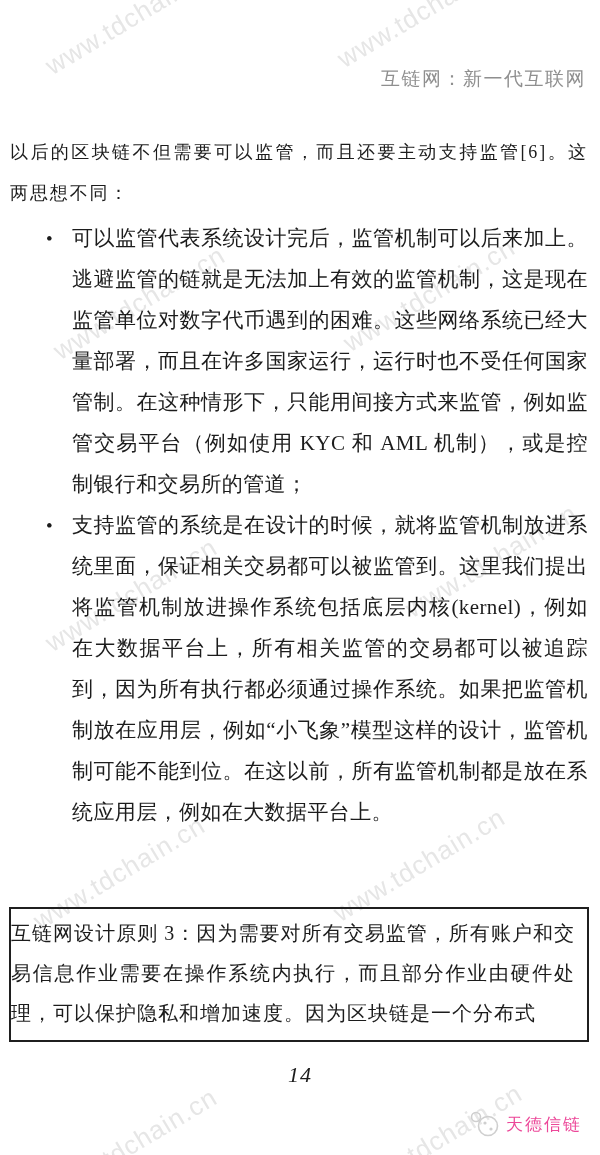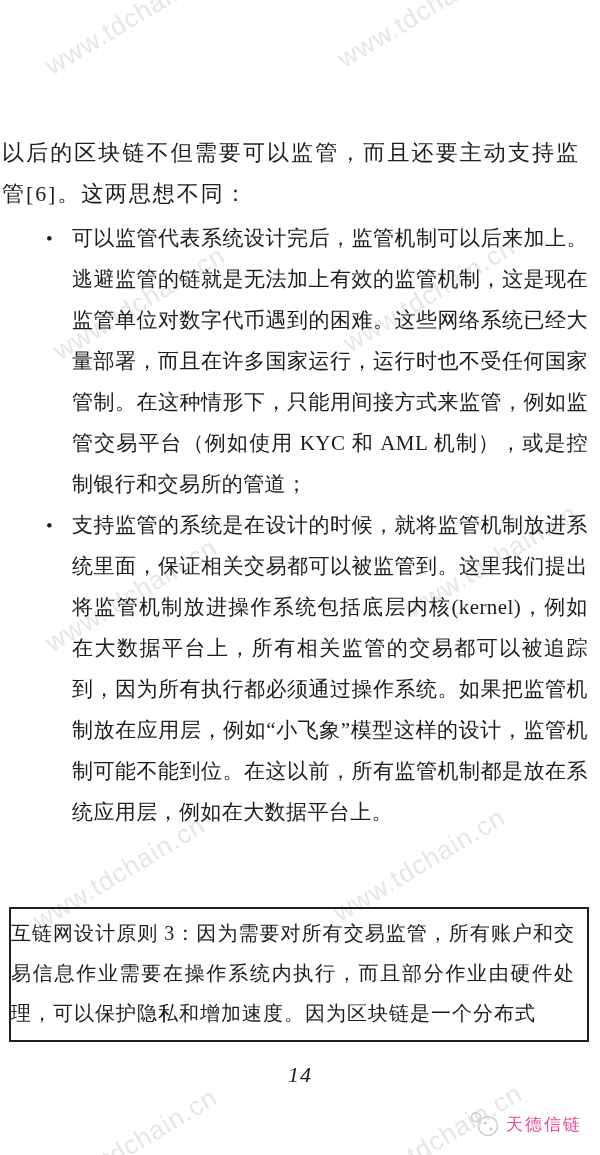--- a/index.html
+++ b/index.html
@@ -26,22 +26,22 @@
   }
   
   .header{
     position:absolute;top:66px;right:14px;
     font-family:"Liberation Sans","DejaVu Sans",sans-serif;
     font-size:19px;letter-spacing:1.5px;
     color:#8f8f8f;
   }
   
   .intro{
-    position:absolute;left:2px;top:132px;width:578px;margin:0;
-    font-size:22px;line-height:41px;letter-spacing:1.9px;
+    position:absolute;left:10px;top:132px;width:578px;margin:0;
+    font-size:18px;line-height:41px;letter-spacing:1.9px;
     text-align:justify;
   }
   .bullets{
     position:absolute;left:10px;top:218px;width:578px;
     margin:0;padding:0;list-style:none;
   }
   .bullet-item{
     position:relative;
     padding-left:62px;
     font-size:21px;line-height:41px;letter-spacing:0.4px;
@@ -86,20 +86,23 @@
     <span class="wm" style="left:48px;top:340px">www.tdchain.cn</span>
     <span class="wm" style="left:338px;top:332px">www.tdchain.cn</span>
     <span class="wm" style="left:40px;top:632px">www.tdchain.cn</span>
     <span class="wm" style="left:400px;top:598px">www.tdchain.cn</span>
     <span class="wm" style="left:28px;top:910px">www.tdchain.cn</span>
     <span class="wm" style="left:328px;top:902px">www.tdchain.cn</span>
     <span class="wm" style="left:40px;top:1182px">www.tdchain.cn</span>
     <span class="wm" style="left:345px;top:1178px">www.tdchain.cn</span>
   </div>
 
+  <div class="header">
+    <span>互链网：新一代互联网</span>
+  </div>
 
   <p class="intro">以后的区块链不但需要可以监管，而且还要主动支持监管[6]。这两思想不同：</p>
 
   <ul class="bullets">
     <li class="bullet-item">
       <span class="dot">•</span>
       <span>可以监管代表系统设计完后，监管机制可以后来加上。逃避监管的链就是无法加上有效的监管机制，这是现在监管单位对数字代币遇到的困难。这些网络系统已经大量部署，而且在许多国家运行，运行时也不受任何国家管制。在这种情形下，只能用间接方式来监管，例如监管交易平台（例如使用 KYC 和 AML 机制），或是控制银行和交易所的管道；</span>
     </li>
     <li class="bullet-item">
       <span class="dot">•</span>

